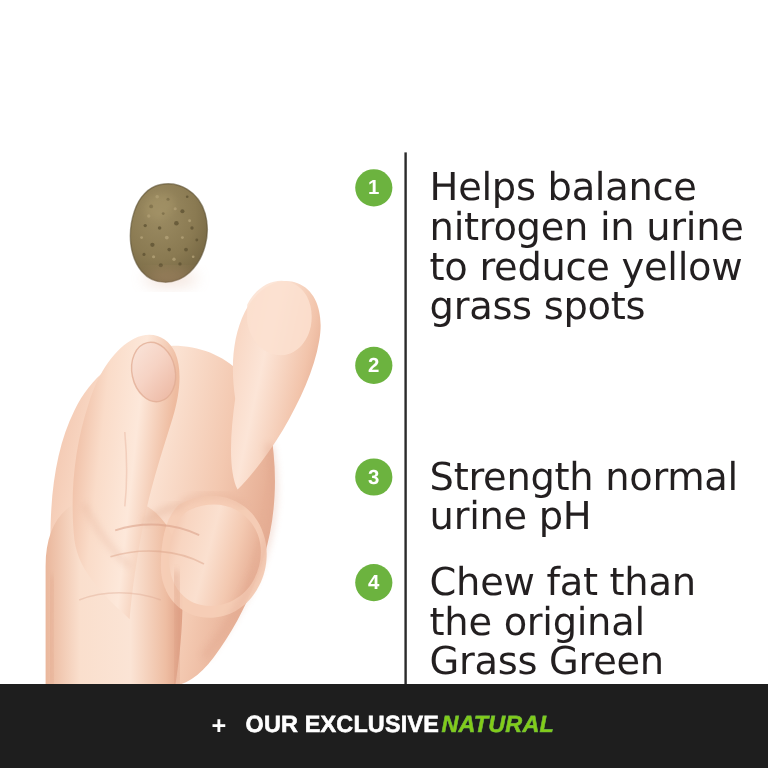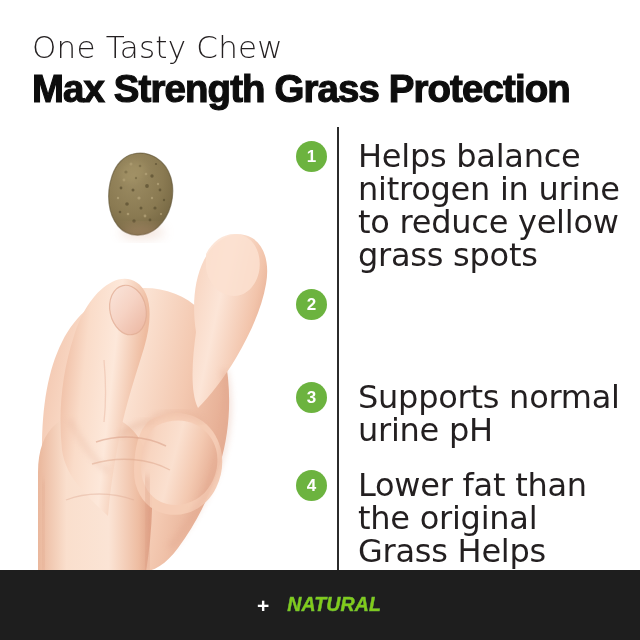--- a/index.html
+++ b/index.html
@@ -152,24 +152,20 @@
     font-weight: 700;
     -webkit-text-stroke: 0.5px #6fbe44;
     padding: 0 2px;
   }
 </style>
 </head>
 <body>
 
 <div id="page">
 
-  <div id="heading-block">
-    <div id="eyebrow-heading">One Tasty Chew</div>
-    <div id="main-heading">Max Strength Grass Protection</div>
-  </div>
 
   <div id="hand-photo">
     <svg width="300" height="452" viewBox="0 0 300 452" xmlns="http://www.w3.org/2000/svg">
       <defs>
         <linearGradient id="skinBase" x1="0" y1="0" x2="1" y2="0.3">
           <stop offset="0%" stop-color="#f0bfa6"></stop>
           <stop offset="22%" stop-color="#f8d6c2"></stop>
           <stop offset="52%" stop-color="#fbe2d2"></stop>
           <stop offset="80%" stop-color="#f3c8b0"></stop>
           <stop offset="100%" stop-color="#e7b096"></stop>
@@ -309,30 +305,31 @@
       <div class="benefit-badge">1</div>
       <div class="benefit-text">Helps balance nitrogen in urine to reduce yellow grass spots</div>
     </div>
 
     <div class="benefit-row" style="top:158px;">
       <div class="benefit-badge">2</div>
     </div>
 
     <div class="benefit-row" style="top:251px;">
       <div class="benefit-badge">3</div>
-      <div class="benefit-text">Supports normal urine pH</div>
+      <div class="benefit-text">Strength normal urine pH</div>
     </div>
 
     <div class="benefit-row" style="top:339px;">
       <div class="benefit-badge">4</div>
-      <div class="benefit-text">Lower fat than the original Grass Helps</div>
+      <div class="benefit-text">Chew fat than the original Grass Green</div>
     </div>
 
   </div>
 
   <div id="bottom-banner">
     <div id="banner-inner">
       <span id="banner-plus-icon">+</span>
+      <span class="banner-text">OUR EXCLUSIVE</span>
       <span class="banner-text" id="banner-highlight">NATURAL</span>
     </div>
   </div>
 
 </div>
 
 </body></html>

